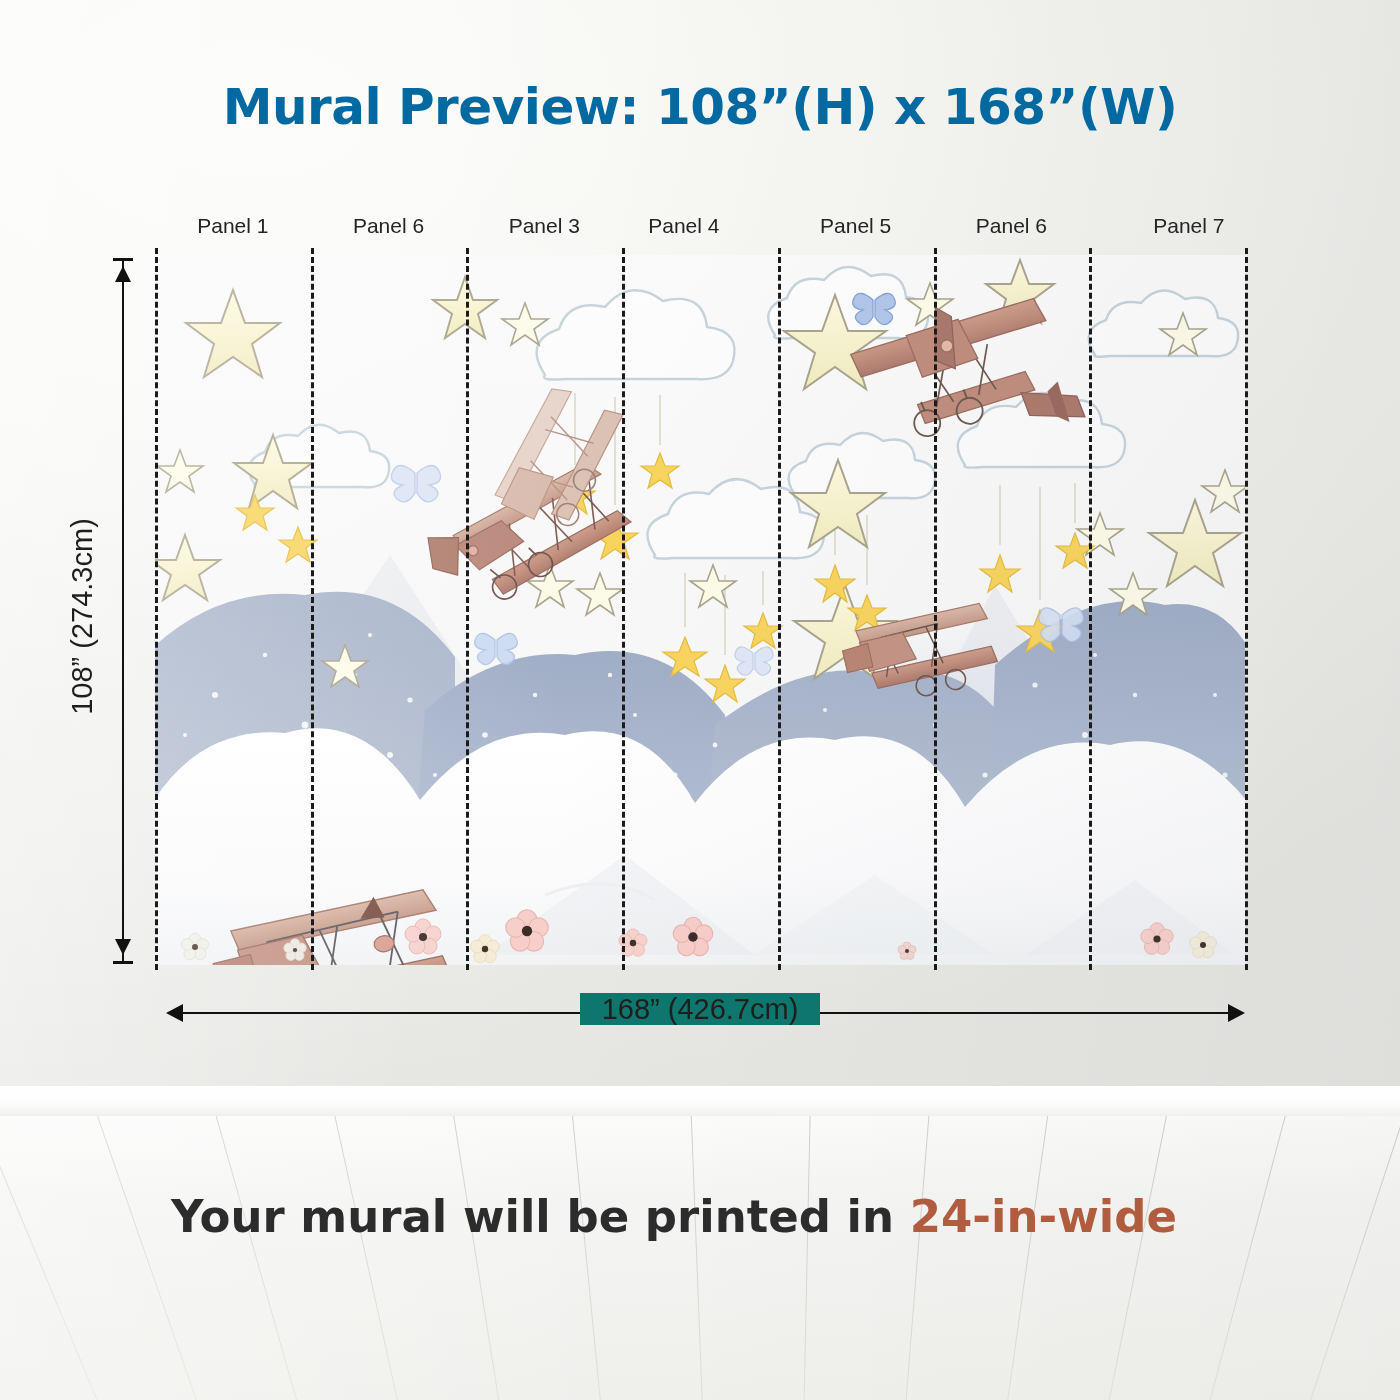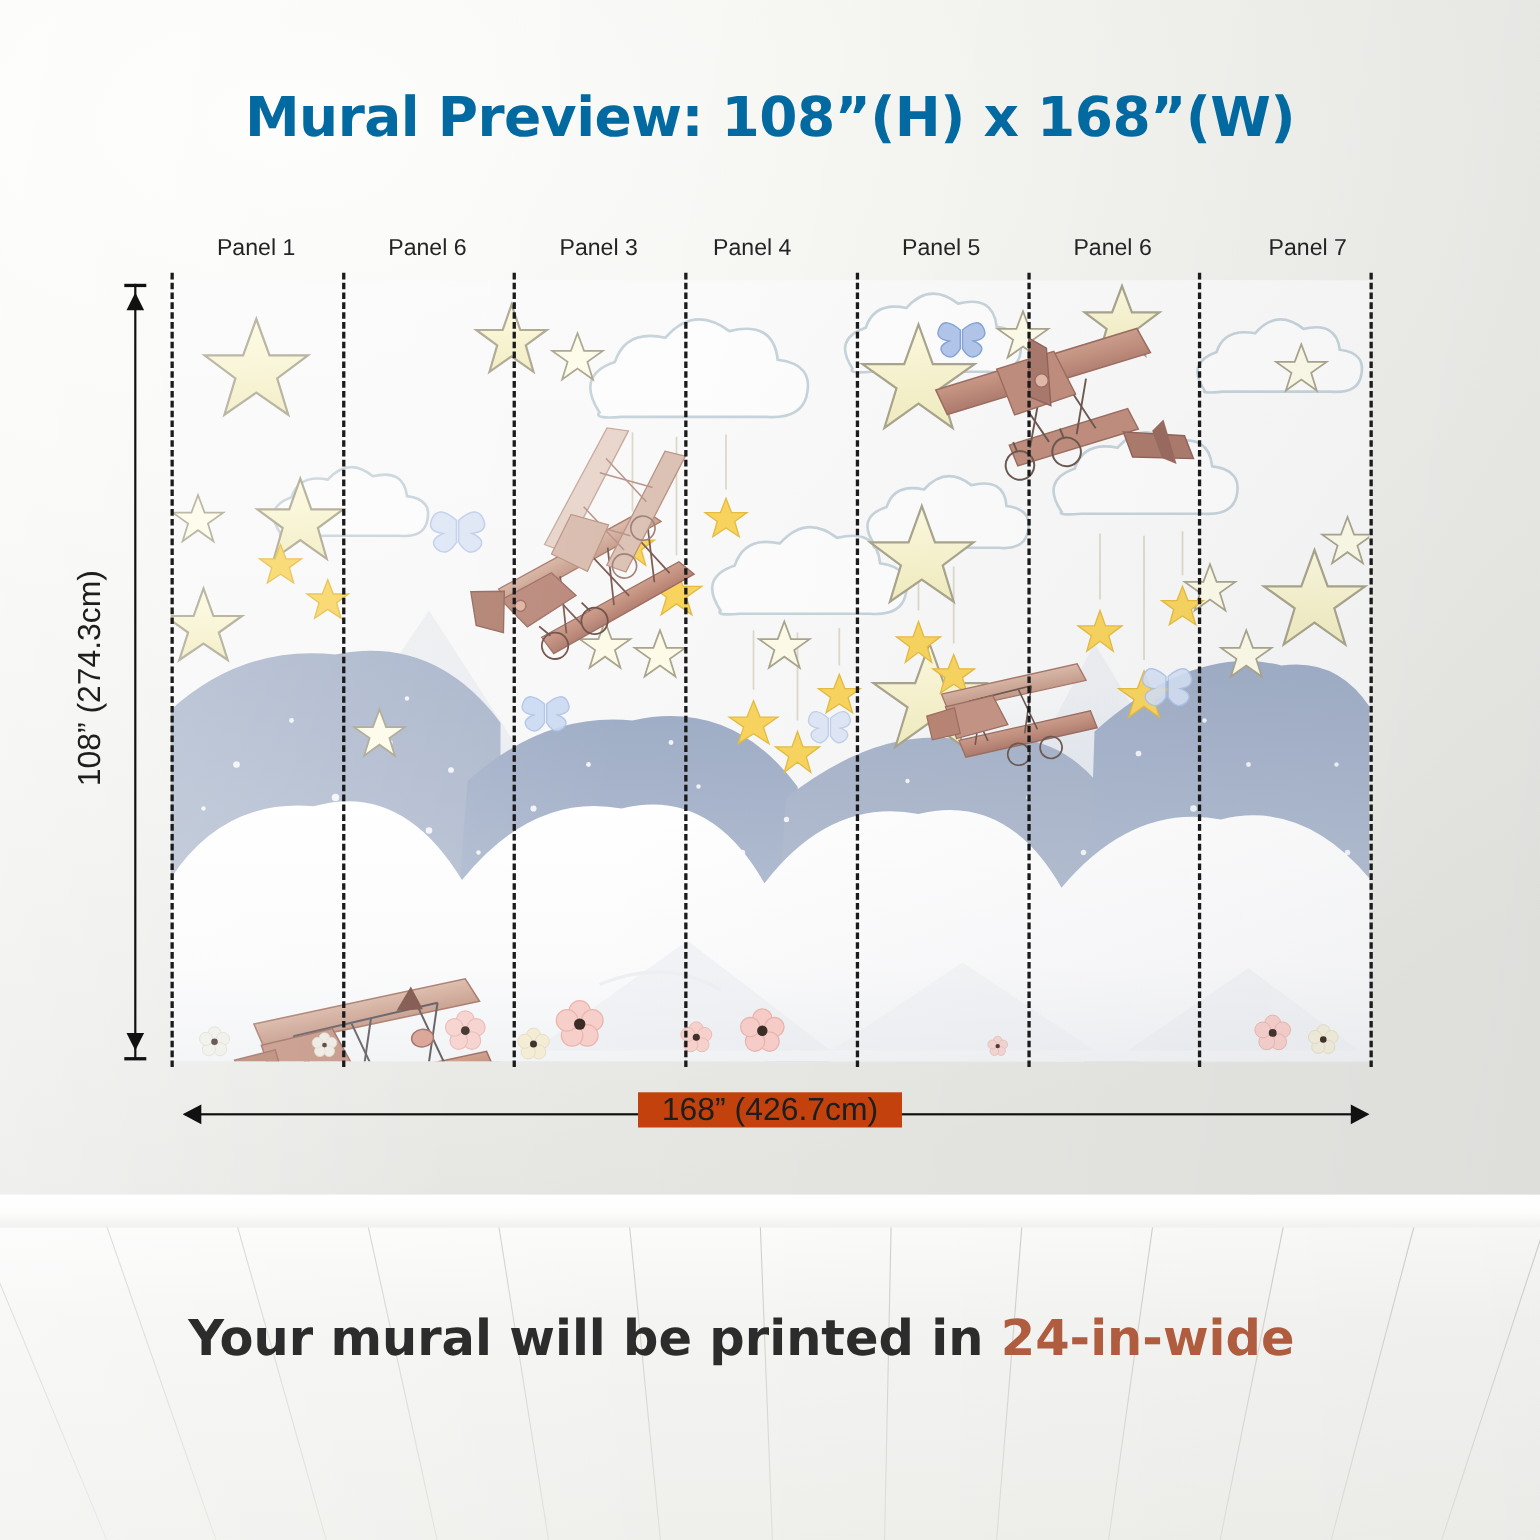--- a/index.html
+++ b/index.html
@@ -84,21 +84,21 @@
   }
   #hdim{position:absolute;left:168px;top:1012px;width:1064px;height:2px;background:#111;z-index:70;}
   .arrow-left{position:absolute;left:166px;top:1004px;width:0;height:0;
     border-top:9px solid transparent;border-bottom:9px solid transparent;border-right:17px solid #111;z-index:70;}
   .arrow-right{position:absolute;left:1228px;top:1004px;width:0;height:0;
     border-top:9px solid transparent;border-bottom:9px solid transparent;border-left:17px solid #111;z-index:70;}
   #hlabel{
     position:absolute;left:0;top:993px;width:1400px;text-align:center;
     font-size:29px;color:#1e1e1e;z-index:71;
   }
-  #hlabel span{background:#c2410c;padding:0 22px;}
+  #hlabel span{background:#0f766e;padding:0 22px;}
   
   #caption{
     position:absolute;left:0;top:1188px;width:1348px;text-align:center;
     font-size:45px;font-weight:700;color:#2c2c2c;line-height:1.28;z-index:10;
     font-family:"DejaVu Sans", sans-serif;
   }
   #caption .accent{color:#b05c3e;}
 </style>
 </head>
 <body>

